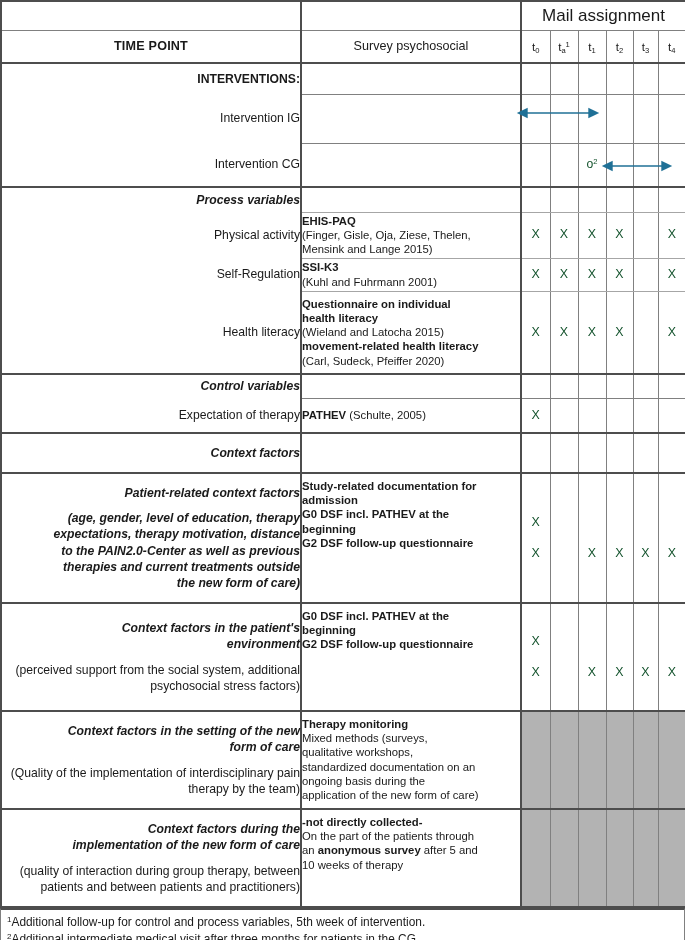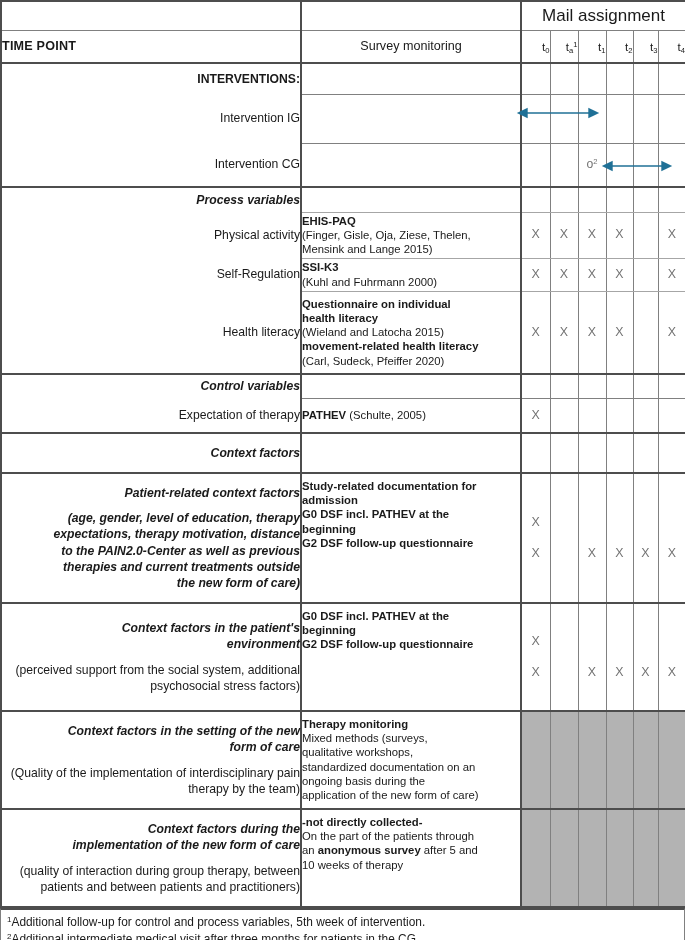--- a/index.html
+++ b/index.html
@@ -74,41 +74,41 @@
     line-height: 1.26;
     font-size: 11.3px;
   }
   .instr b { font-weight: bold; }
   .instr .ln { display: block; }
 
   .tick {
     text-align: center;
     font-size: 12.4px;
     line-height: 1.05;
-    color: #737373;
+    color: #14532d;
     letter-spacing: 0;
   }
 
   .hdr-band {
     background: #e7e8ea;
   }
   .hdr-time {
-    text-align: left;
+    text-align: center;
     font-weight: bold;
     font-size: 12.6px;
     padding: 5px 6px 5px 8px;
     letter-spacing: .2px;
   }
   .hdr-survey {
     text-align: center;
     font-size: 12.6px;
     padding: 5px 4px;
   }
   .hdr-tick {
-    text-align: right;
+    text-align: center;
     font-size: 11.6px;
     padding: 4px 0;
   }
   .hdr-mail {
     text-align: center;
     font-size: 17px;
     padding: 6px 0 5px 0;
   }
   sub { font-size: 7.6px; vertical-align: baseline; position: relative; top: 2px; }
   sup { font-size: 7.6px; vertical-align: baseline; position: relative; top: -4px; }
@@ -158,21 +158,21 @@
   <tbody>
 
   <tr style="height:29px">
     <td class="bdr-left-heavy bdr-top-heavy bdr-bottom-none"></td>
     <td class="bdr-left-heavy bdr-top-heavy bdr-bottom-none"></td>
     <td class="hdr-mail bdr-left-heavy bdr-top-heavy bdr-right-heavy" colspan="6">Mail assignment</td>
   </tr>
 
   <tr style="height:33px">
     <td class="hdr-band hdr-time bdr-left-heavy bdr-bottom-heavy">TIME POINT</td>
-    <td class="hdr-band hdr-survey bdr-left-heavy bdr-bottom-heavy">Survey monitoring</td>
+    <td class="hdr-band hdr-survey bdr-left-heavy bdr-bottom-heavy">Survey psychosocial</td>
     <td class="hdr-band hdr-tick bdr-left-heavy bdr-bottom-heavy"><span class="tp">t<sub>0</sub></span></td>
     <td class="hdr-band hdr-tick bdr-bottom-heavy"><span class="tp">t<sub>a</sub><sup>1</sup></span></td>
     <td class="hdr-band hdr-tick bdr-bottom-heavy"><span class="tp">t<sub>1</sub></span></td>
     <td class="hdr-band hdr-tick bdr-bottom-heavy"><span class="tp">t<sub>2</sub></span></td>
     <td class="hdr-band hdr-tick bdr-bottom-heavy"><span class="tp">t<sub>3</sub></span></td>
     <td class="hdr-band hdr-tick bdr-bottom-heavy bdr-right-heavy"><span class="tp">t<sub>4</sub></span></td>
   </tr>
 
   <tr style="height:31px">
     <td class="lbl bold bdr-left-heavy bdr-bottom-none">INTERVENTIONS:</td>
@@ -232,21 +232,21 @@
     <td class="tick bdr-bottom-thin">X</td>
     <td class="tick bdr-bottom-thin">X</td>
     <td class="tick bdr-bottom-thin"></td>
     <td class="tick bdr-bottom-thin bdr-right-heavy">X</td>
   </tr>
 
   <tr style="height:33px">
     <td class="lbl bdr-left-heavy bdr-top-none bdr-bottom-none">Self-Regulation</td>
     <td class="instr bdr-left-heavy bdr-bottom-thin">
       <span class="ln"><b>SSI-K3</b></span>
-      <span class="ln">(Kuhl and Fuhrmann 2000)</span>
+      <span class="ln">(Kuhl and Fuhrmann 2001)</span>
     </td>
     <td class="tick bdr-left-heavy bdr-bottom-thin">X</td>
     <td class="tick bdr-bottom-thin">X</td>
     <td class="tick bdr-bottom-thin">X</td>
     <td class="tick bdr-bottom-thin">X</td>
     <td class="tick bdr-bottom-thin"></td>
     <td class="tick bdr-bottom-thin bdr-right-heavy">X</td>
   </tr>
 
   <tr style="height:83px">

